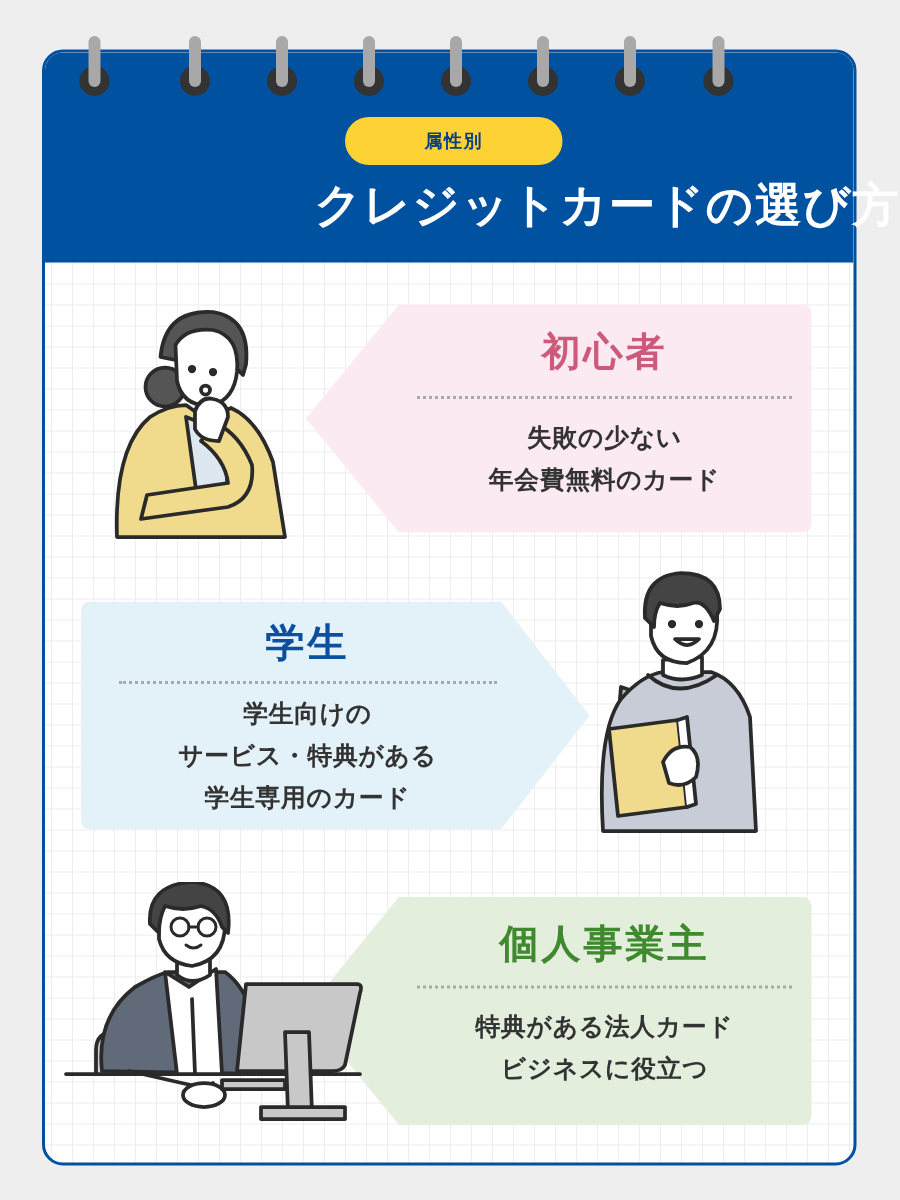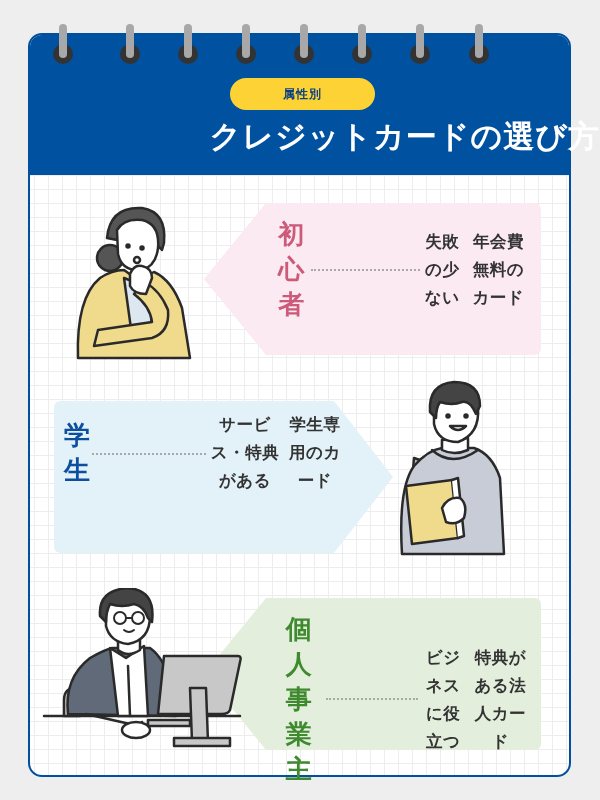--- a/index.html
+++ b/index.html
@@ -35,21 +35,21 @@
     display: flex; align-items: center; justify-content: center;
     color: #0a3f85; font-weight: bold; font-size: 12px; letter-spacing: 1px;
   }
   .title {
     position: absolute; left: 0; top: 116px; width: 600px; text-align: right;
     color: #ffffff; font-weight: bold; font-size: 31px; letter-spacing: 1px;
   }
 
   .bubble { position: absolute; }
   .bubble svg { position: absolute; left: 0; top: 0; }
-  .bubble-body { position: absolute; display: flex; align-items: center; }
+  .bubble-body { position: absolute; display: flex; flex-direction: column; align-items: center; }
   .bubble-head { font-weight: bold; font-size: 26px; letter-spacing: 2px; text-align: center; }
   .bubble-sep { border-top: 2px dotted #a9a9a9; margin: 0; }
   .bubble-text { color: #333333; font-size: 16.5px; line-height: 28px; text-align: center; font-weight: bold; letter-spacing: 0.5px; }
 
   .illus { position: absolute; }
 </style>
 </head>
 <body>
 
 <div class="card">
@@ -128,20 +128,21 @@
   </g>
 </svg>
 
 <div class="bubble" style="left:54px;top:401px;width:340px;height:152px">
   <svg width="340" height="152" viewBox="0 0 340 152">
     <path d="M7 0 H280 L339 76 L280 152 H7 Q0 152 0 145 V7 Q0 0 7 0 Z" fill="#e3f1f8"></path>
   </svg>
   <div class="bubble-body" style="left:10px;top:10px;width:282px">
     <div class="bubble-head" style="color:#0b4f9e">学生</div>
     <div class="bubble-sep" style="width:252px;margin-top:8px;margin-bottom:6px"></div>
+    <div class="bubble-text">学生向けの</div>
     <div class="bubble-text">サービス・特典がある</div>
     <div class="bubble-text">学生専用のカード</div>
   </div>
 </div>
 
 <svg class="illus" style="left:392px;top:378px" width="120" height="178" viewBox="0 0 120 178">
   <g stroke="#2a2a2a" stroke-width="2.5" stroke-linejoin="round" stroke-linecap="round">
 
     <path d="M22 80 L14 174 L26 174 L34 84 Z" fill="#b8b8b8"></path>
 
@@ -165,22 +166,22 @@
   </g>
 </svg>
 
 <div class="bubble" style="left:204px;top:598px;width:338px;height:120px">
   <svg width="338" height="152" viewBox="0 0 338 152">
     <path d="M62 0 H330 Q337 0 337 7 V145 Q337 152 330 152 H62 L0 76 Z" fill="#e3eedd"></path>
   </svg>
   <div class="bubble-body" style="left:70px;top:14px;width:258px">
     <div class="bubble-head" style="color:#3f8a2e">個人事業主</div>
     <div class="bubble-sep" style="width:250px;margin-top:10px;margin-bottom:12px"></div>
+    <div class="bubble-text">特典がある法人カード</div>
     <div class="bubble-text">ビジネスに役立つ</div>
-    <div class="bubble-text">特典がある法人カード</div>
   </div>
 </div>
 
 <svg class="illus" style="left:40px;top:588px" width="210" height="170" viewBox="0 0 210 170">
   <g stroke="#2a2a2a" stroke-width="2.5" stroke-linejoin="round" stroke-linecap="round">
 
     <line x1="4" y1="128" x2="200" y2="128"></line>
 
     <path d="M24 128 L24 112 Q24 100 36 100 L40 100 L40 128 Z" fill="#d0d0d0"></path>
 

